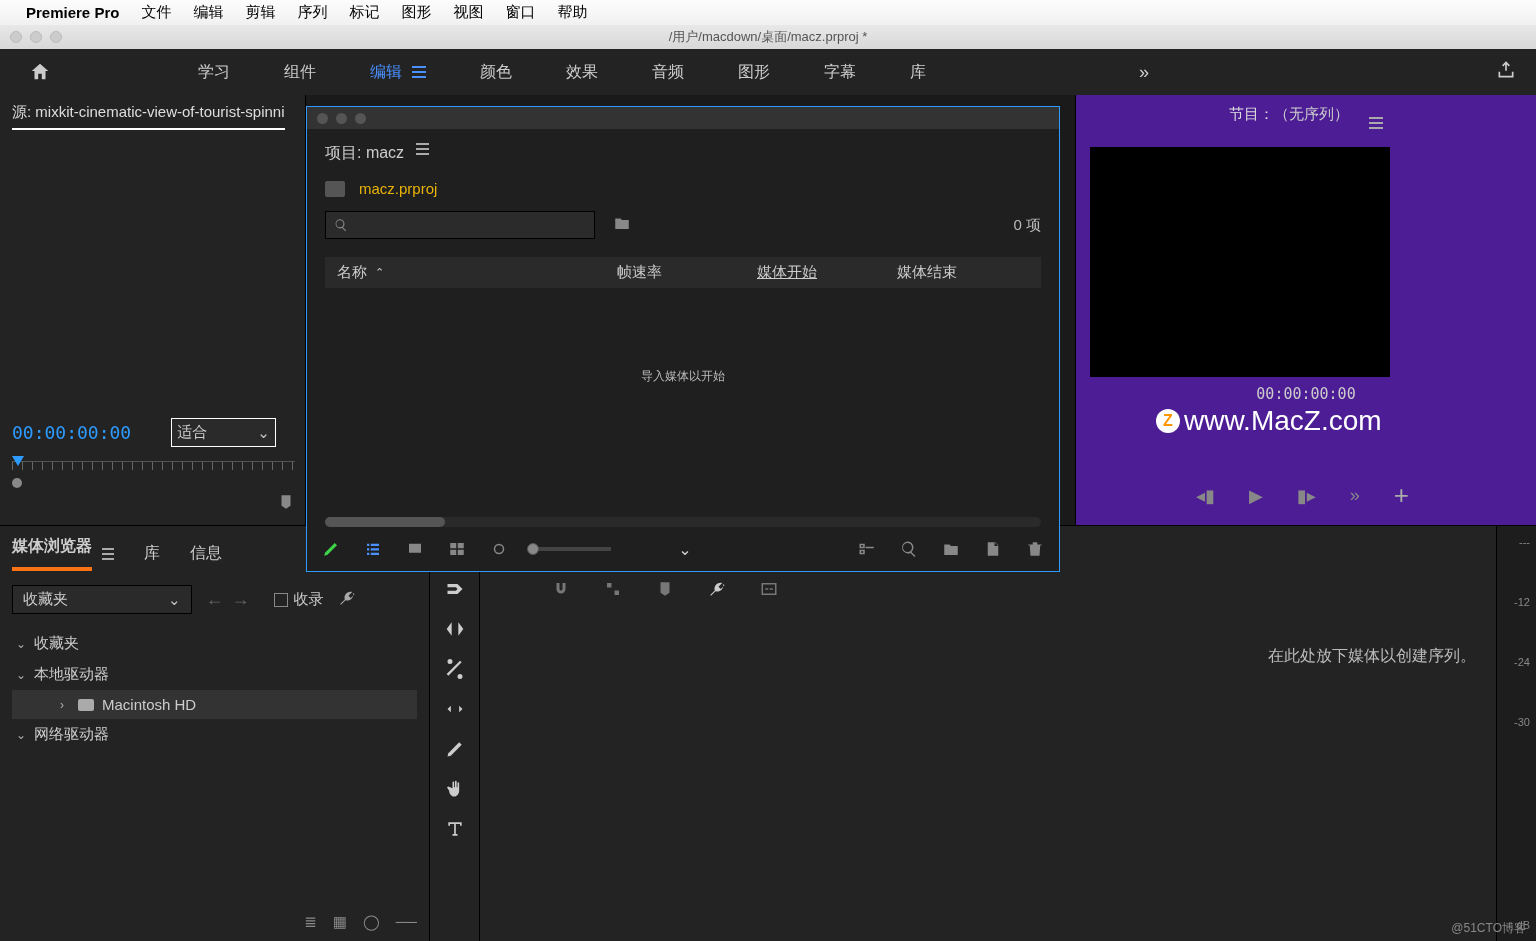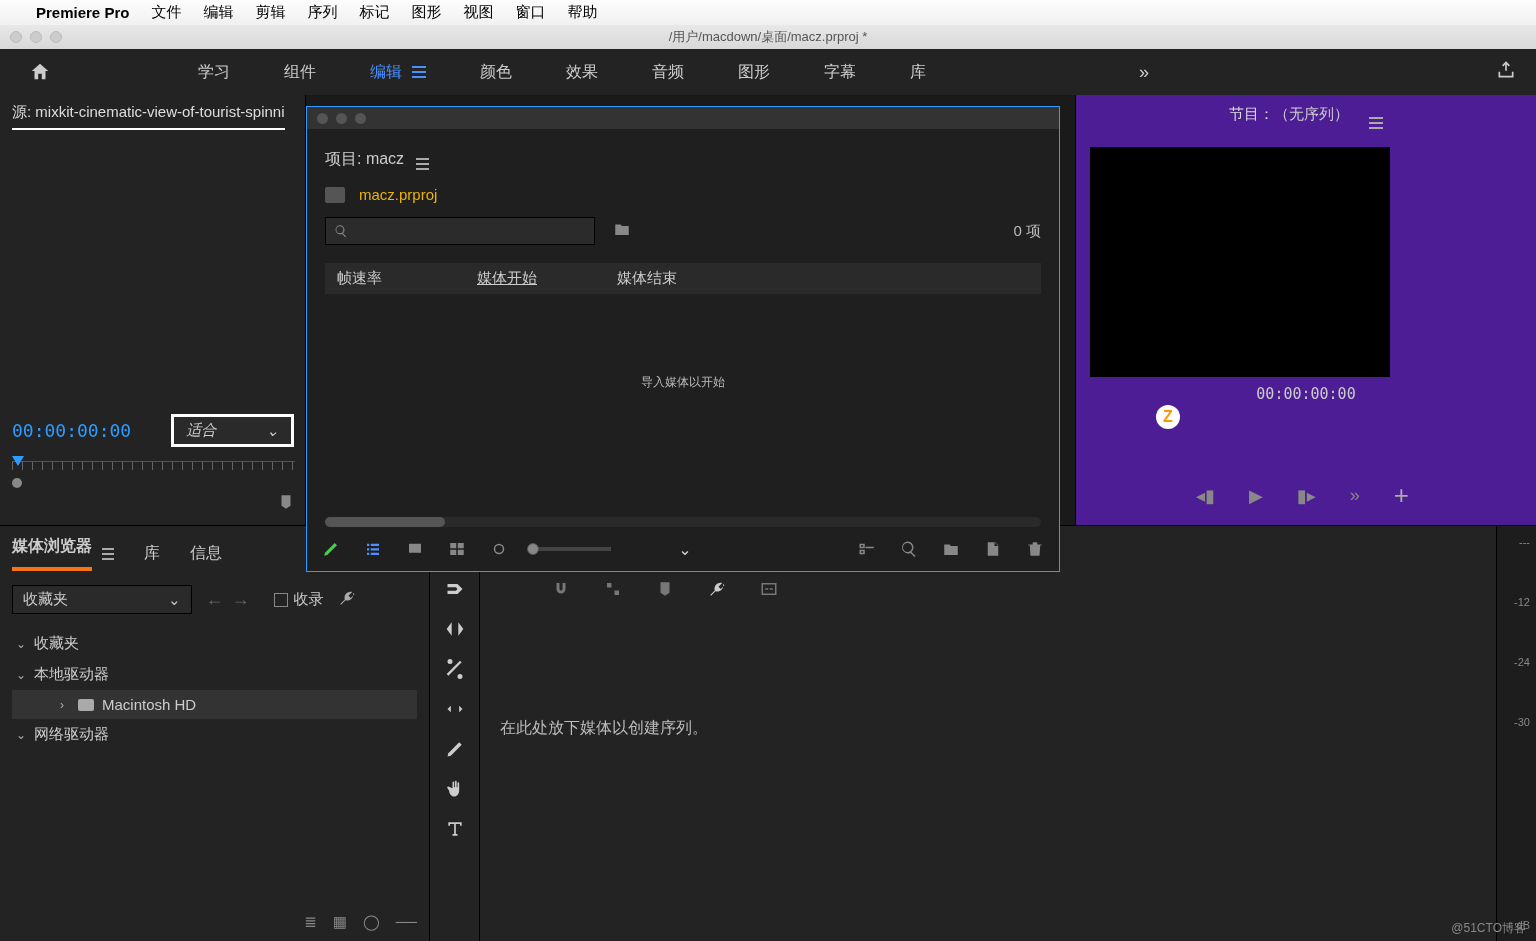--- a/index.html
+++ b/index.html
@@ -1,19 +1,19 @@
 <!DOCTYPE html>
 <html><head>
 <meta charset="utf-8">
 <style>
 * { margin: 0; padding: 0; box-sizing: border-box; font-family: -apple-system, "Helvetica Neue", Arial, sans-serif; }
 body { width: 1536px; height: 941px; background: #1a1a1a; color: #ccc; overflow: hidden; position: relative; }
 
 
-.menubar { height: 25px; background: linear-gradient(#fdfdfd,#f0f0f0); display: flex; align-items: center; padding: 0 14px; font-size: 15px; color: #000; gap: 22px; }
+.menubar { height: 25px; background: linear-gradient(#fdfdfd,#f0f0f0); display: flex; align-items: center; padding: 0 4px; font-size: 15px; color: #000; gap: 22px; }
 .menubar .apple { font-size: 17px; }
 .menubar .appname { font-weight: 700; }
 
 
 .titlebar { height: 24px; background: linear-gradient(#e8e8e8,#d8d8d8); display:flex; align-items:center; justify-content:center; font-size:13px; color:#555; position:relative;}
 .traffic { position:absolute; left:10px; display:flex; gap:8px;}
 .traffic span{ width:12px; height:12px; border-radius:50%; background:#ccc; border:1px solid #bbb;}
 
 
 .wsbar { height:46px; background:#232323; display:flex; align-items:center; position:relative;}
@@ -33,21 +33,21 @@
 .app { position:absolute; top:95px; left:0; right:0; bottom:0; background:#1a1a1a; display:flex; flex-direction:column;}
 .upper { height:430px; display:flex;}
 .lower { flex:1; display:flex; border-top:1px solid #000;}
 
 
 .srcpanel { width:306px; background:#232323; border-right:1px solid #000; display:flex; flex-direction:column; padding:8px 10px 10px 12px;}
 .srcpanel .paneltab{ font-size:15px; color:#ddd; padding-bottom:6px; border-bottom:2px solid #fff; display:inline-block; width:fit-content; white-space:nowrap; overflow:hidden; max-width:290px;}
 .srcpanel .blank{ flex:1;}
 .src-time-row{ display:flex; align-items:center; gap:40px; margin-top:6px;}
 .timecode{ color:#2d9bff; font-size:18px; font-family:monospace;}
-.fitdd{ display:flex; align-items:center; gap:50px; background:#2a2a2a; border:3px solid #ffffff; padding:4px 12px; font-size:15px;font-style:italic;}
+.fitdd{ display:flex; align-items:center; gap:50px; background:#2a2a2a; border:1px solid #ffffff; padding:4px 5px; font-size:15px;}
 .src-ruler{ height:26px; margin-top:14px; border-top:1px solid #555; position:relative;}
 .src-ruler .playhead{ position:absolute; left:0; top:-6px; width:0;height:0;border-left:6px solid transparent;border-right:6px solid transparent;border-top:10px solid #2d9bff;}
 .src-ruler .ticks{ position:absolute; top:0; left:0; right:0; height:8px; background:repeating-linear-gradient(90deg,#666 0,#666 1px,transparent 1px,transparent 10px);}
 .src-ruler .dot{ position:absolute; left:0; top:16px; width:10px;height:10px;border-radius:50%;background:#888;}
 .marker-row{ display:flex; justify-content:flex-end; margin-top:6px;}
 .marker-row svg{width:18px;height:18px;fill:#888;}
 
 
 .progpanel { flex:1; background:#4c1d95; padding:10px 14px; min-width:0; position:relative;text-align:center;}
 .progpanel .paneltab{ font-size:15px;}
@@ -91,29 +91,29 @@
 .toolcol .tool.sel svg{ fill:#2d9bff;}
 .toolcol svg{ width:20px;height:20px; fill:#ccc;}
 
 
 .tl{ flex:1; background:#232323; display:flex; position:relative;}
 .tl-main{ flex:1; padding:16px 20px;}
 .tl-time{ font-size:20px; color:#ddd; font-family:monospace;}
 .tl-icons{ display:flex; gap:34px; margin-top:14px; color:#777;}
 .tl-icons svg{width:18px;height:18px;fill:#777;}
 .tl-icons .wrench svg{fill:#ccc;}
-.tl-drop{ text-align:left; margin-top:116px; font-size:16px; color:#bbb;}
+.tl-drop{ text-align:right; margin-top:44px; font-size:16px; color:#bbb;}
 .audiometer{ width:40px; background:#1d1d1d; border-left:1px solid #000; position:relative; font-size:11px; color:#888;}
 .audiometer .lbl{ position:absolute; right:6px;}
 
 
 .projwin{ position:absolute; top:106px; left:306px; width:754px; height:466px; background:#1f1f1f; border:1px solid #2d9bff; z-index:50; display:flex; flex-direction:column;}
 .projwin .winbar{ height:22px; background:#333; display:flex; align-items:center; padding-left:10px; gap:8px;}
 .projwin .winbar span{ width:11px;height:11px;border-radius:50%;background:#555;}
-.projwin .ptab{ padding:20px 18px 6px; font-size:16px; display:flex; align-items:flex-end; gap:12px;}
+.projwin .ptab{ padding:14px 18px 6px; font-size:16px; display:flex; align-items:flex-start; gap:12px;}
 .projwin .ptab .ham{display:inline-flex;flex-direction:column;gap:3px;}
 .projwin .ptab .ham span{width:13px;height:2px;background:#aaa;}
 .projwin .filerow{ padding:10px 18px; display:flex; align-items:center; gap:14px; font-size:15px; color:#eab308;}
 .projwin .filerow .ficon{width:20px;height:16px;background:#555;border-radius:2px;}
 .projwin .searchrow{ padding:4px 18px; display:flex; align-items:center; gap:18px;}
 .projwin .searchbox{ flex:0 0 270px; height:28px; background:#2b2b2b; border:1px solid #000; display:flex; align-items:center; padding:0 8px;}
 .projwin .searchbox svg{width:14px;height:14px;fill:#888;}
 .projwin .newbin svg{width:18px;height:18px;fill:#888;}
 .projwin .itemcount{ margin-left:auto; font-size:15px; color:#bbb;}
 .projwin .cols{ display:flex; background:#2a2a2a; margin:14px 18px 0; font-size:15px; color:#ccc;}
@@ -228,20 +228,21 @@
         <span class="ham">
             <span></span>
             <span></span>
             <span></span>
           </span>
       </span>
       <div class="progvideo"></div>
       <div class="prog-time">00:00:00:00</div>
       <div class="watermark">
           <span class="z">Z</span>
+          <span>www.MacZ.com</span>
         </div>
       <div class="transport">
         <span>◂▮</span>
         <span>▶</span>
         <span>▮▸</span>
         <span>»</span>
         <span class="plus">+</span>
       </div>
     </div>
   </div>
@@ -405,20 +406,24 @@
         <svg viewBox="0 0 24 24">
           <path d="M10 2a8 8 0 015.3 13.9l5.4 5.4-1.4 1.4-5.4-5.4A8 8 0 1110 2zm0 2a6 6 0 100 12 6 6 0 000-12z"></path>
         </svg>
       </div>
     <span class="newbin"><svg viewBox="0 0 24 24">
           <path d="M3 6h7l2 2h9v12H3z"></path>
         </svg></span>
     <span class="itemcount">0 项</span>
   </div>
   <div class="cols">
+    <div class="c1">
+        <span>名称</span>
+        <span class="sort">⌃</span>
+      </div>
     <div class="c2">帧速率</div>
     <div class="c3">媒体开始</div>
     <div class="c4">媒体结束</div>
   </div>
   <div class="droparea">导入媒体以开始</div>
   <div class="scrollh">
       <div class="thumb"></div>
     </div>
   <div class="pfooter">
     <span class="ic pen">

